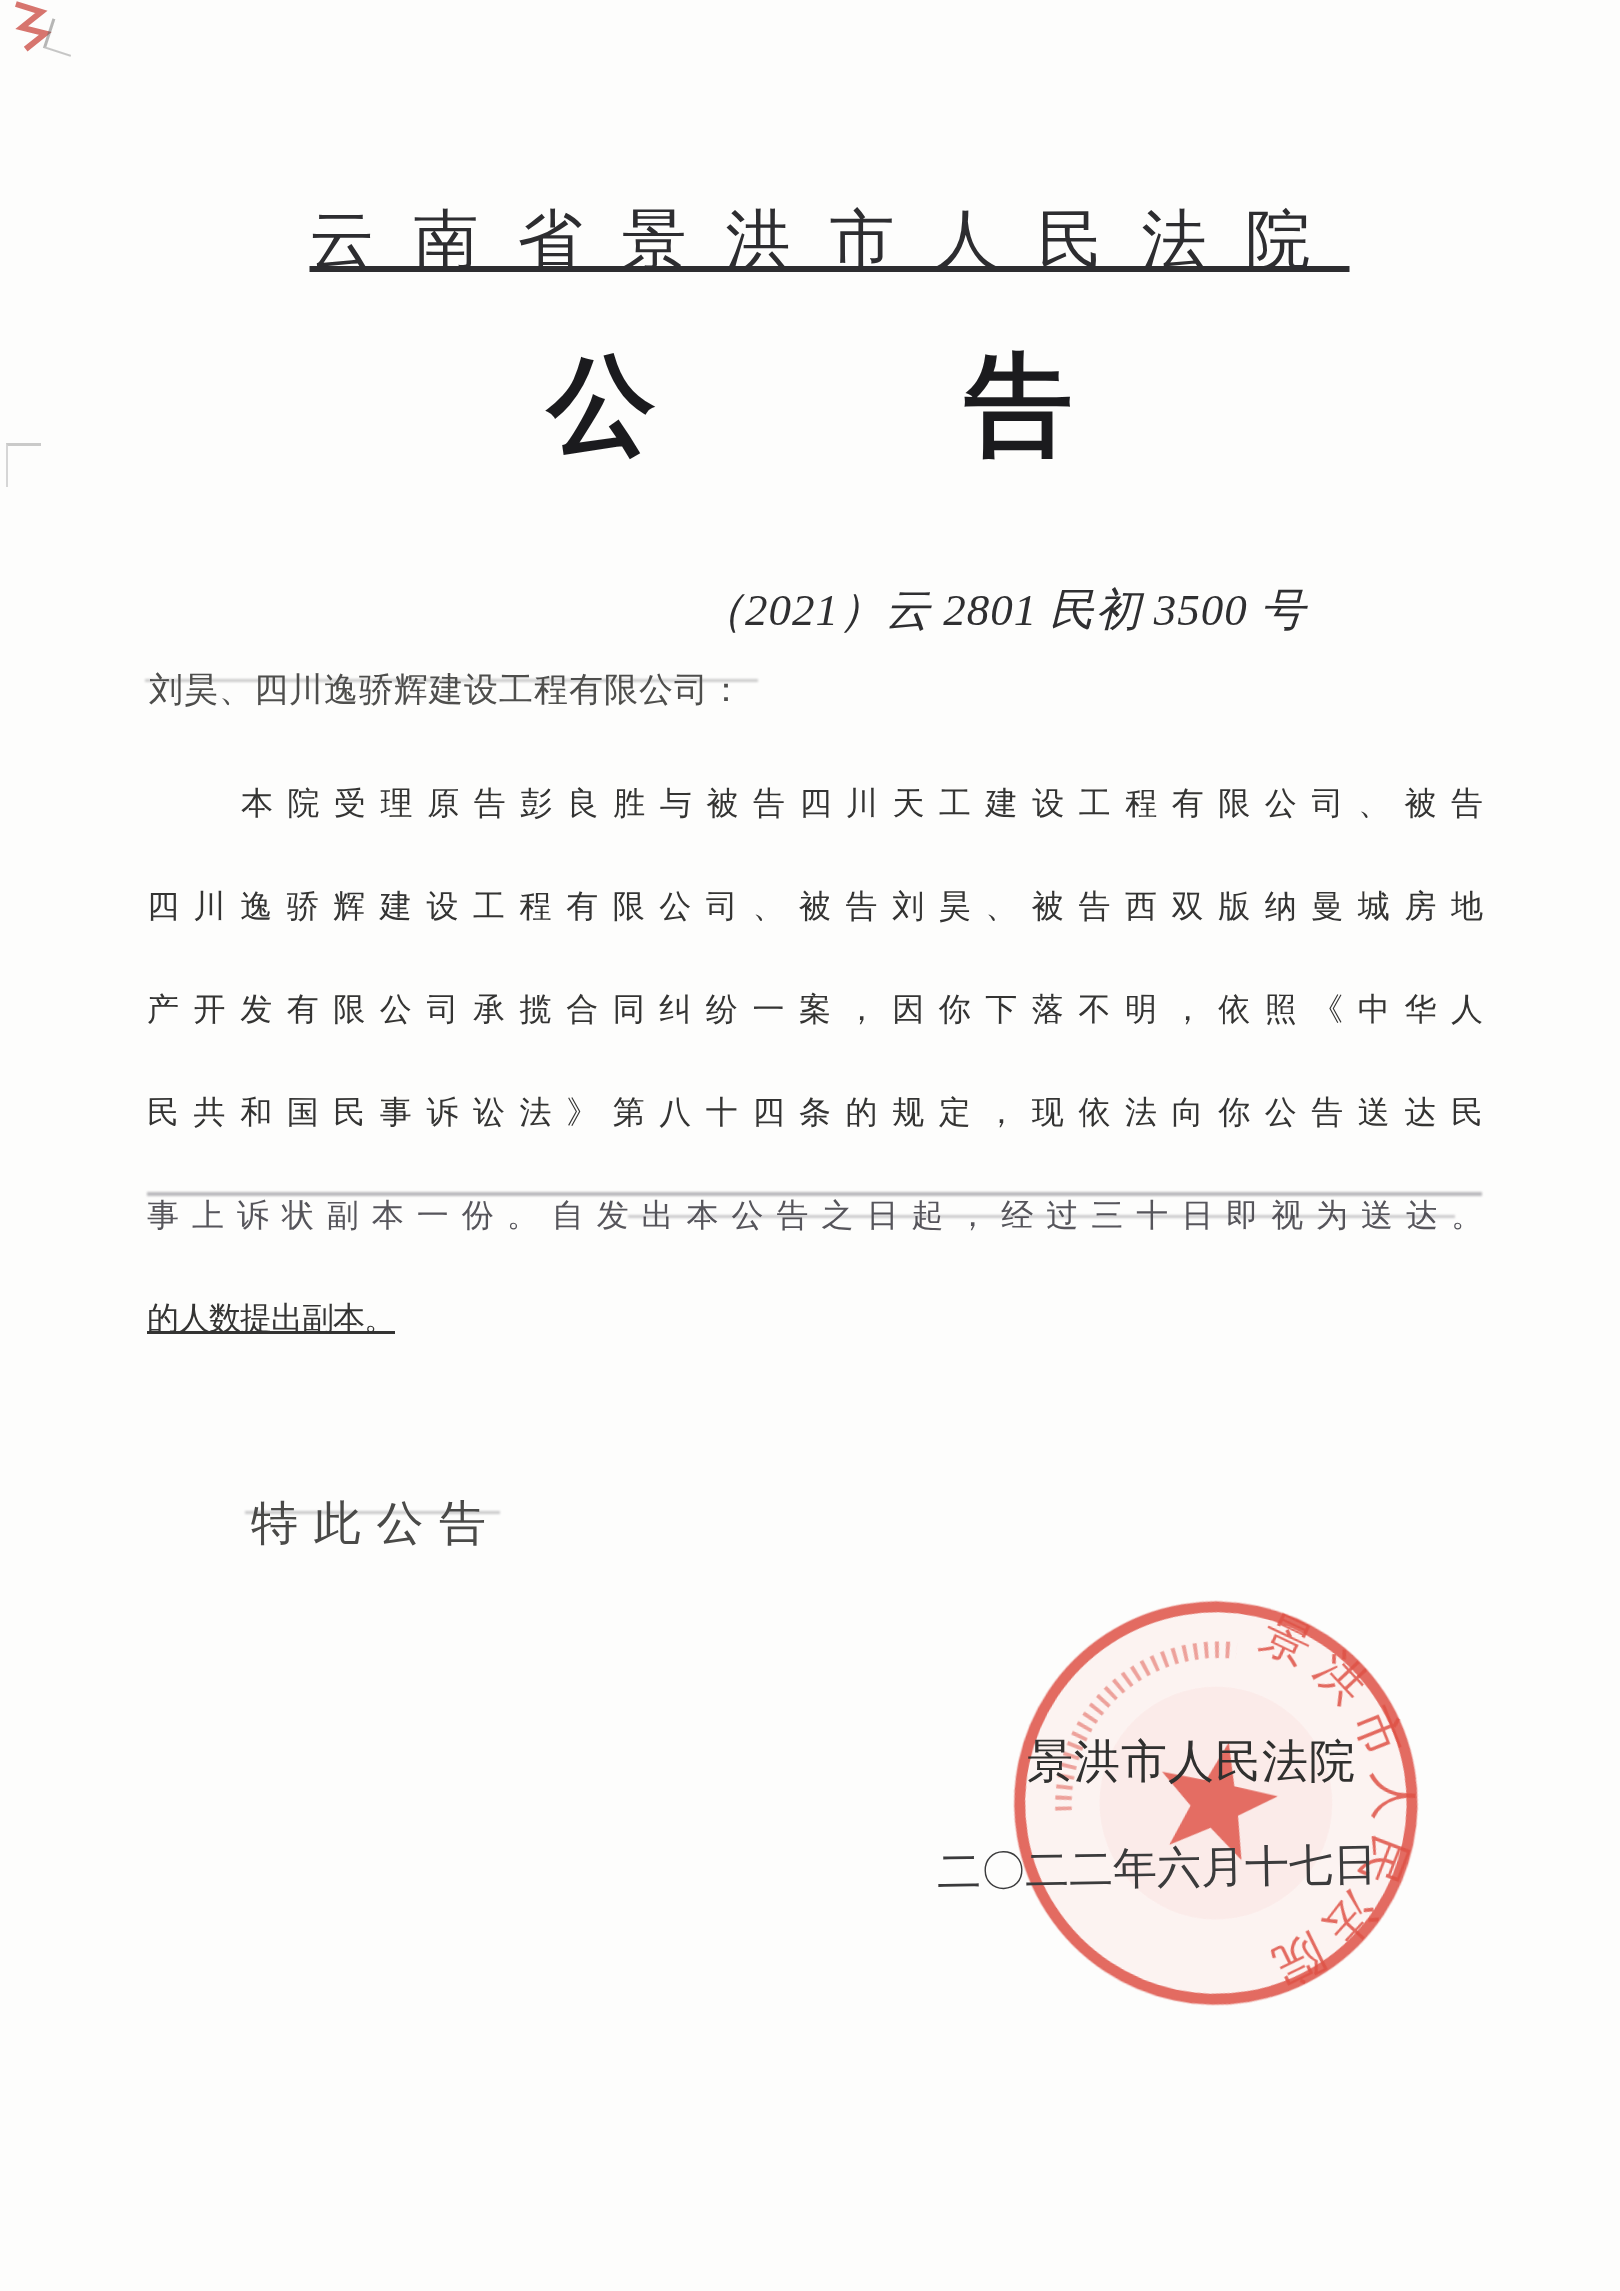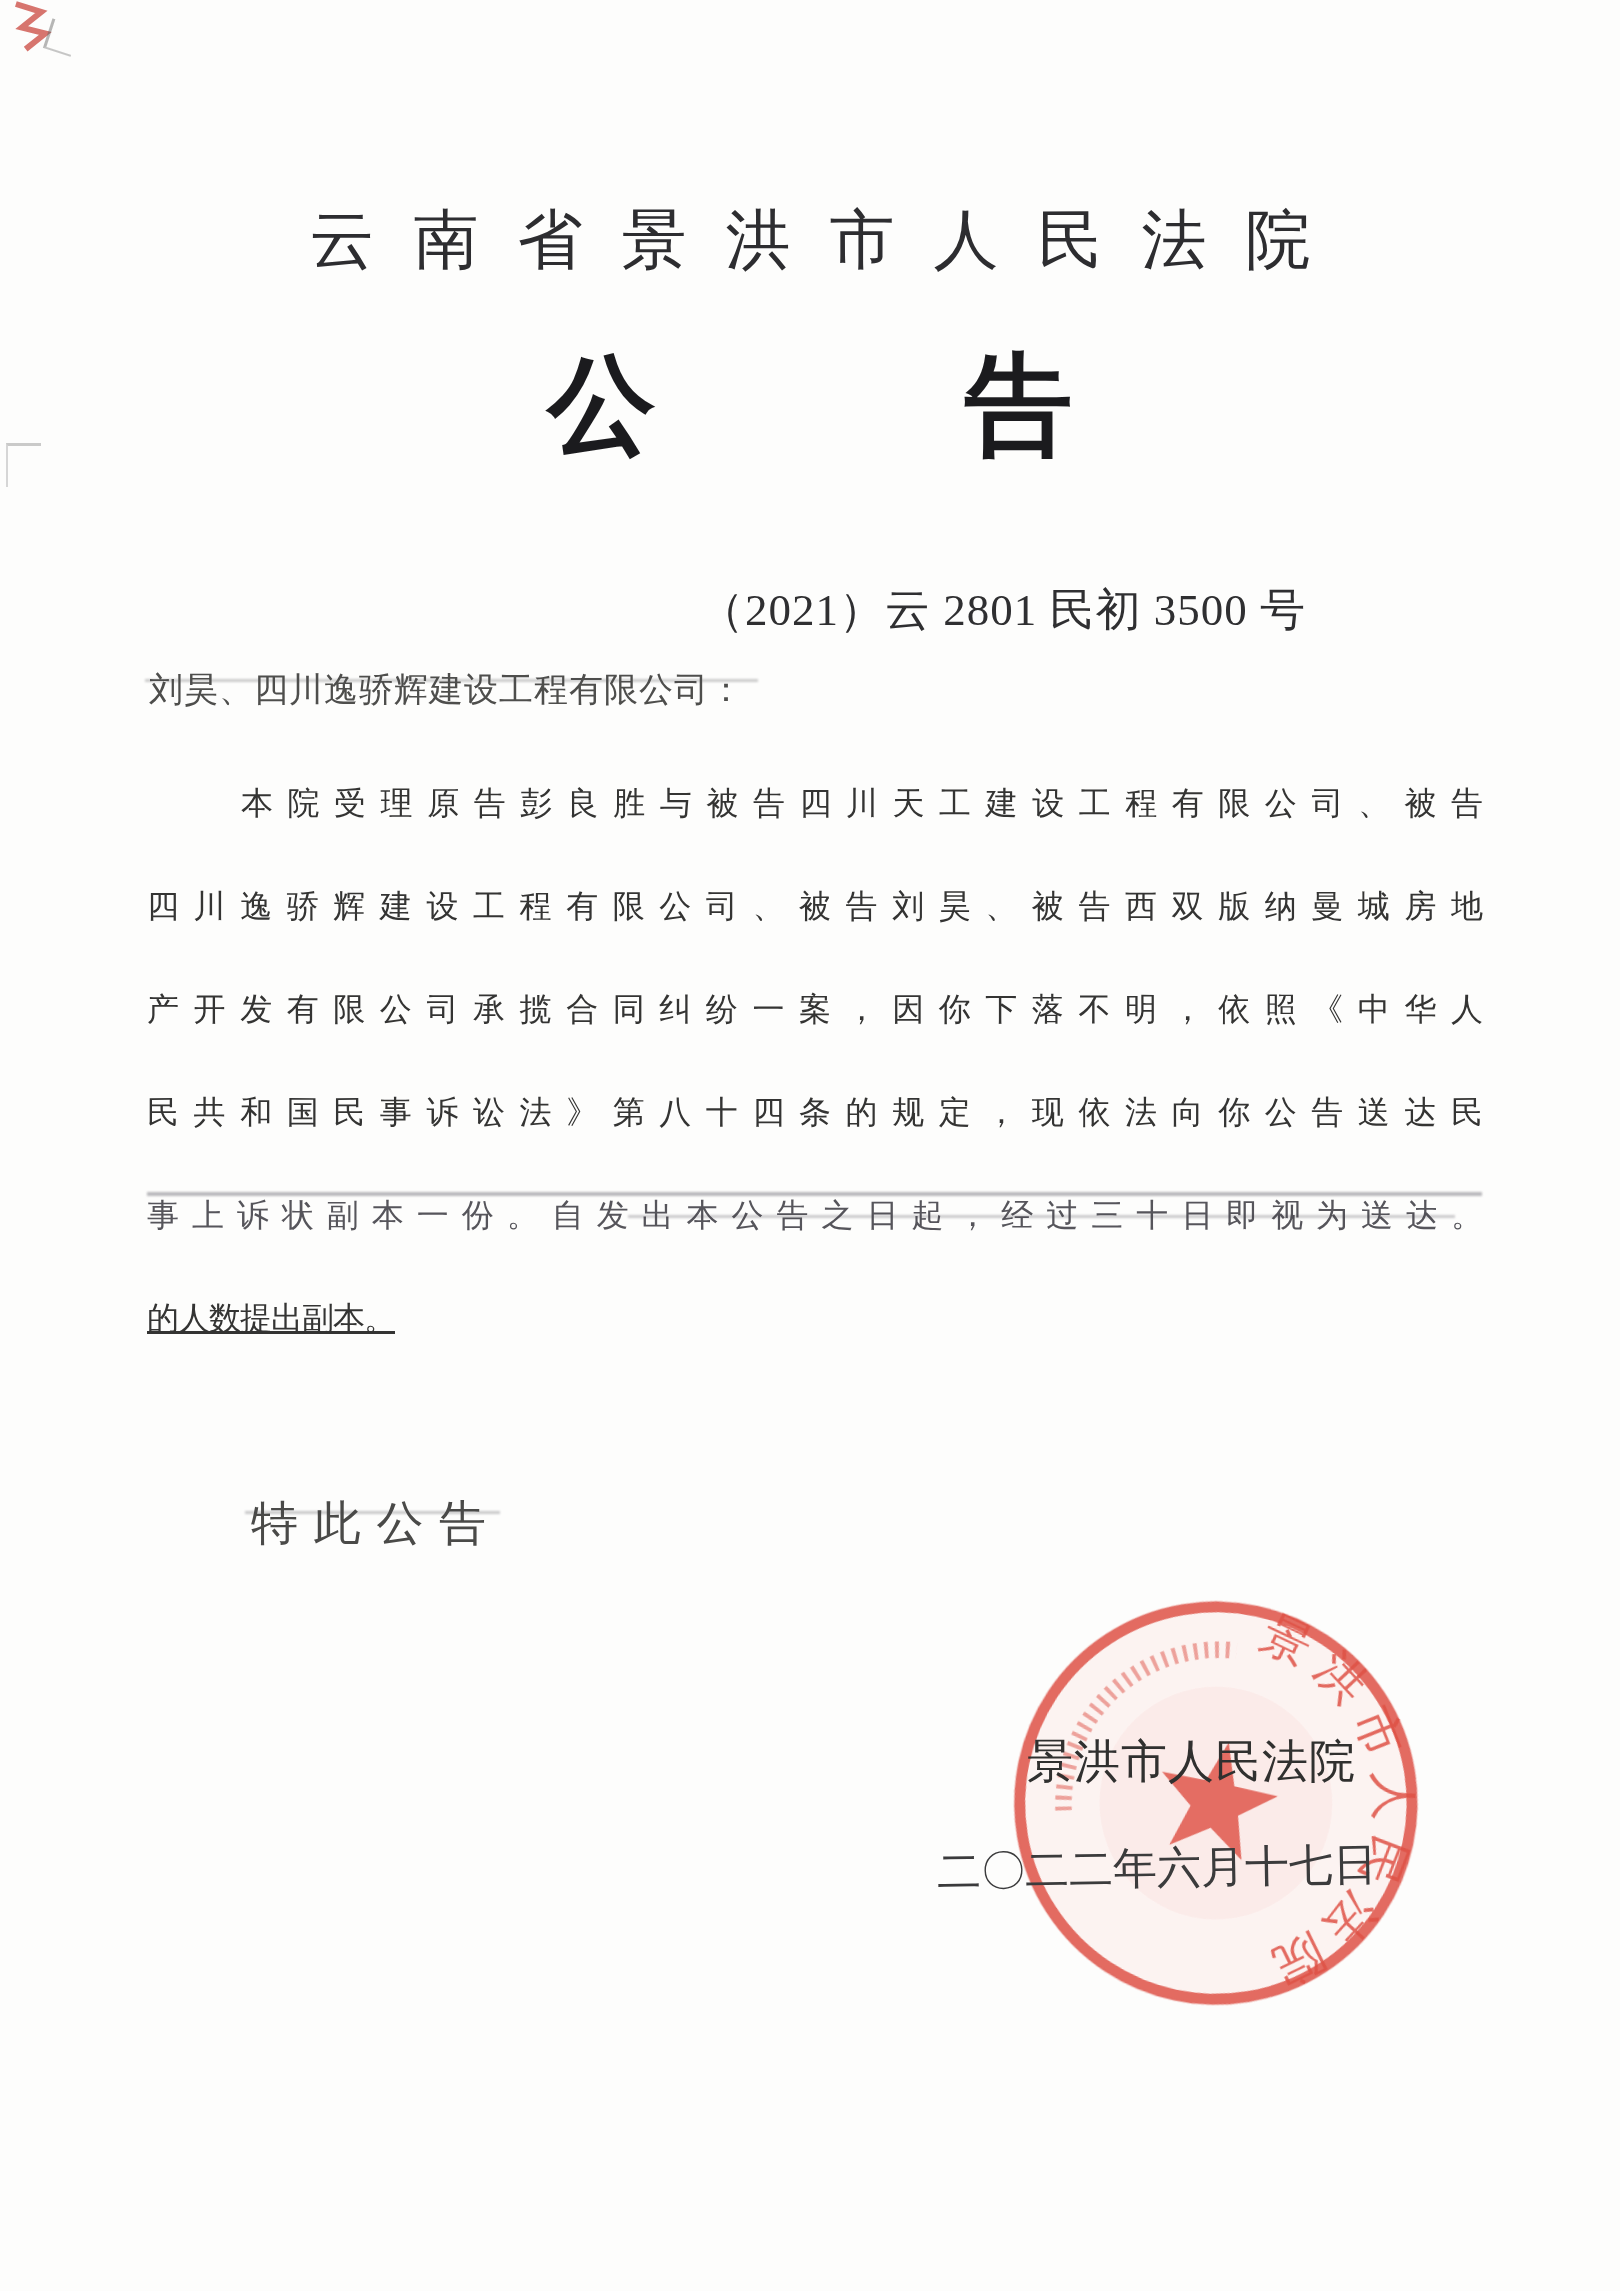--- a/index.html
+++ b/index.html
@@ -11,30 +11,30 @@
     font-family:"Liberation Serif","DejaVu Serif",serif;
     color:#2c2c2e;
     overflow:hidden;
   }
 
   
   .court-title {
     position:absolute; top:196px; left:0; width:100%;
     text-align:center;
     font-size:65px; letter-spacing:39px; text-indent:39px;
-    color:#2d2d30; font-weight:400;
+    color:#2d2d30; font-weight:400;text-decoration:underline;
   }
   .heading-row {
     position:absolute; top:333px; left:0; width:100%;
     display:flex; justify-content:center; gap:309px;
     font-size:108px; font-weight:700; color:#1b1b1e;
   }
   .case-number {
     position:absolute; top:580px; right:314px;
-    font-size:45px; color:#2f2f31; letter-spacing:1px;
+    font-size:45px; color:#2f2f31; letter-spacing:1px;font-style:italic;
   }
 
   
   .addressee {
     position:absolute; top:667px; left:149px;
     font-size:34px; color:#4e4e4c; letter-spacing:1px;
   }
   .addressee::after {
     content:""; position:absolute; left:-3.9px; top:11.8px;
     width:103%; height:2.9px;

